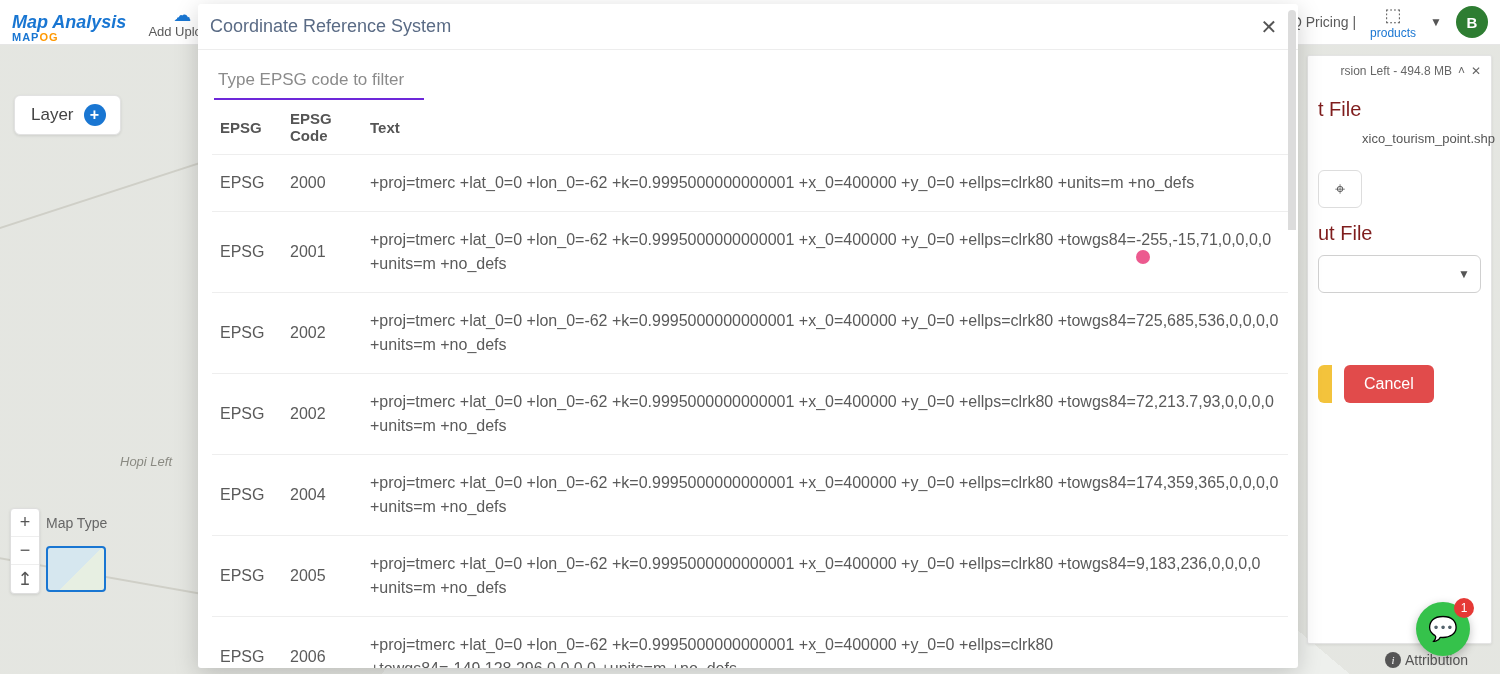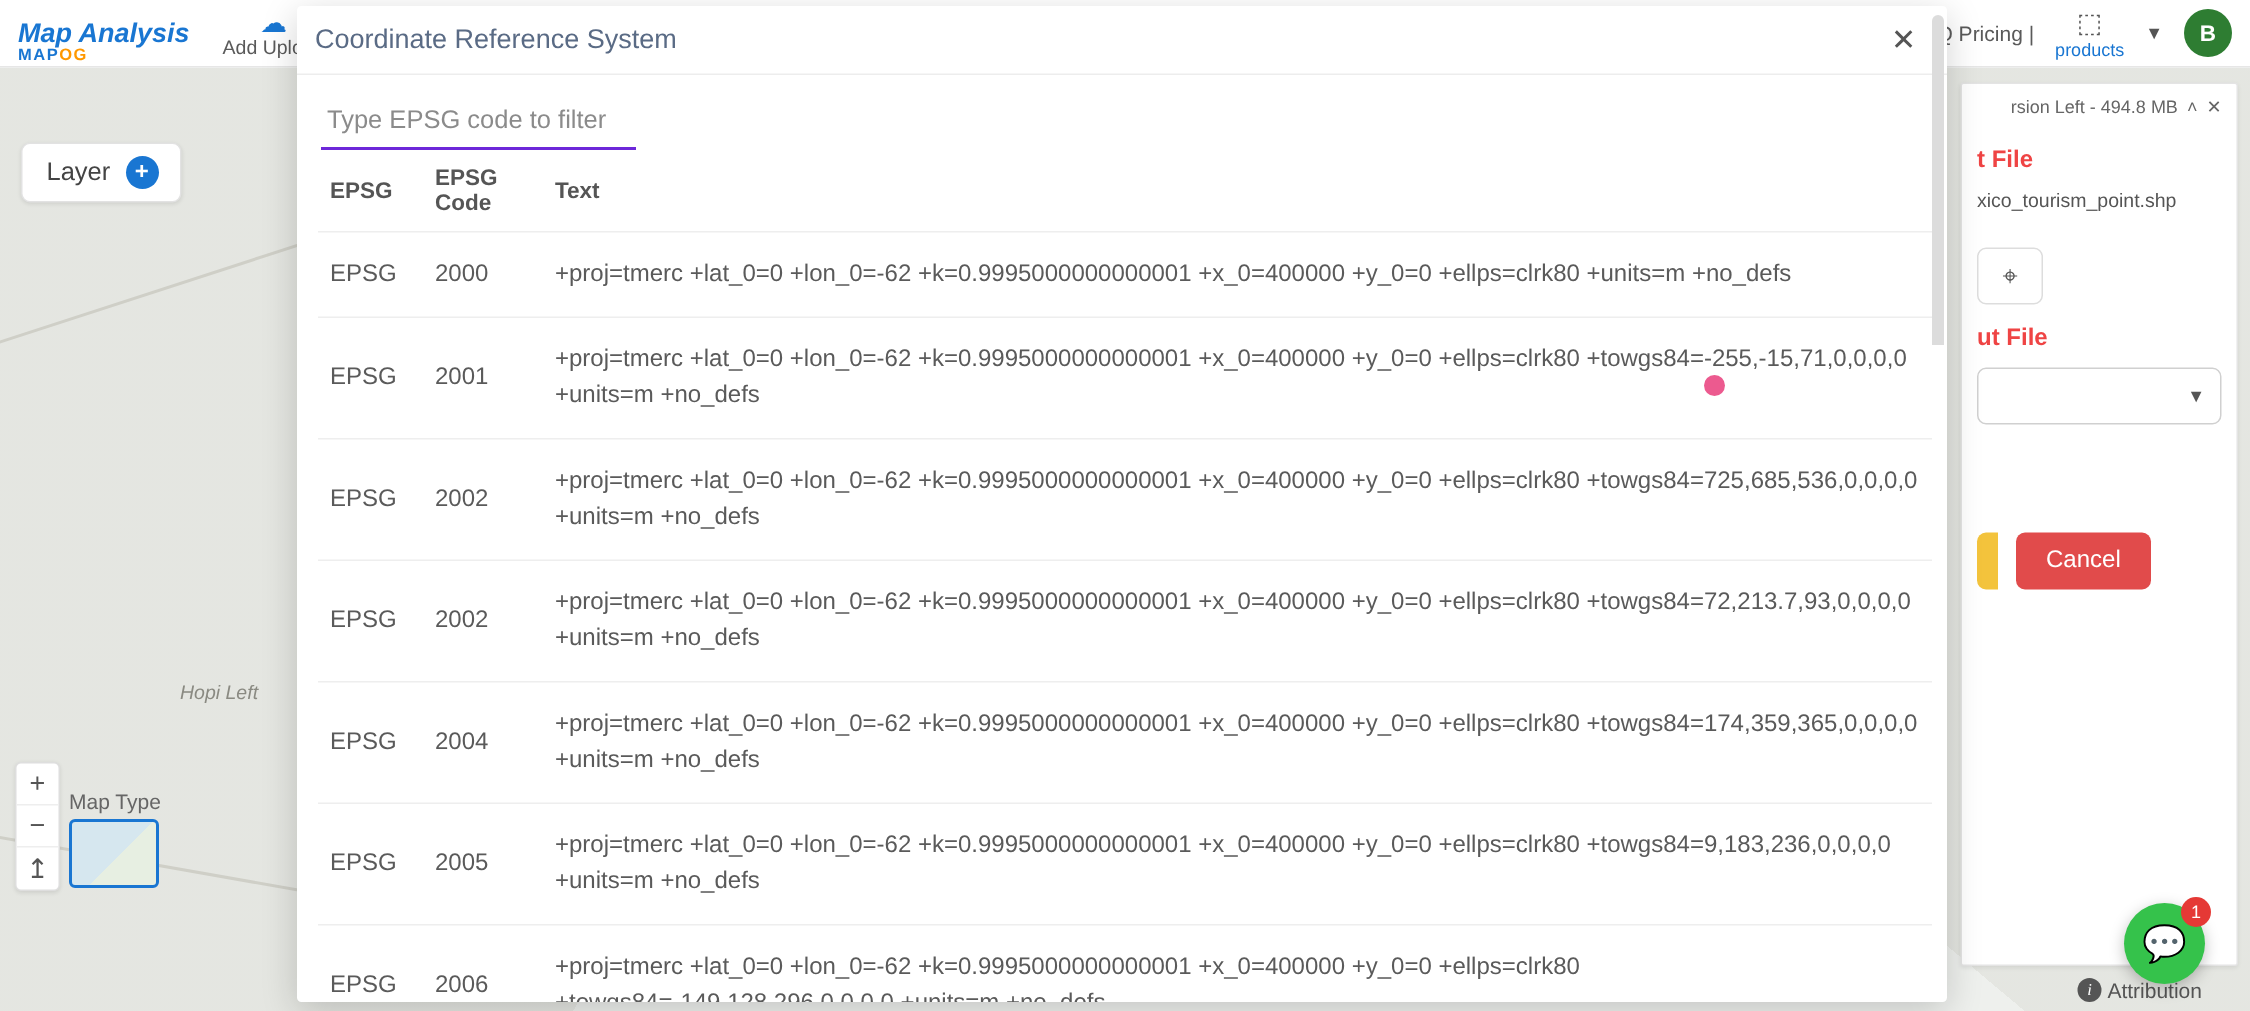--- a/index.html
+++ b/index.html
@@ -53,21 +53,21 @@
     position: absolute; left: 10px; bottom: 80px; width: 30px;
     background: #fff; border: 1px solid #dedede; border-radius: 4px;
     display: flex; flex-direction: column; align-items: center;
     box-shadow: 0 1px 3px rgba(0,0,0,.1);
   }
   .zoom-ctrl div { width: 100%; text-align: center; font-size: 18px; color: #555; padding: 3px 0; cursor: pointer; }
   .zoom-ctrl div + div { border-top: 1px solid #eee; }
   .maptype {
     position: absolute; left: 46px; bottom: 82px;
   }
-  .maptype-label { color: #666; font-size: 14px; margin-bottom: 4px; }
+  .maptype-label { color: #666; font-size: 14px; margin-bottom: 15px; }
   .maptype-thumb {
     width: 60px; height: 46px; border: 2px solid #1976d2; border-radius: 4px;
     background: linear-gradient(135deg, #d6e7ef 0 55%, #e7efe2 55% 100%);
   }
   .attribution {
     position: absolute; right: 32px; bottom: 6px; color: #555; font-size: 14px;
     display: flex; align-items: center; gap: 4px;
   }
   .info-badge {
     display: inline-flex; width: 16px; height: 16px; border-radius: 50%;
@@ -75,22 +75,22 @@
     font-size: 11px; font-style: italic; font-family: Georgia, serif;
   }
   
   .right-panel {
     position: absolute; top: 55px; right: 8px; width: 185px; bottom: 30px;
     background: #fff; border: 1px solid #e4e4e4; border-radius: 2px;
     padding: 8px 10px; font-size: 14px; color: #444; z-index: 2;
     box-shadow: 0 1px 3px rgba(0,0,0,.08);
   }
   .rp-top { font-size: 12px; color: #666; display: flex; align-items: center; gap: 6px; margin-bottom: 20px; justify-content: flex-end;}
-  .rp-section-h { font-size: 16px; font-weight: 700; color: #ef4444; margin: 14px 0 10px; }
-  .rp-file { font-size: 13px; color: #555; margin-bottom: 24px; }
+  .rp-section-h { font-size: 20px; font-weight: 400; color: #7f1d1d; margin: 14px 0 10px; }
+  .rp-file { font-size: 13px; color: #555; margin-bottom: 24px; margin-left: 44px; }
   .rp-scan-btn {
     width: 44px; height: 38px; border: 1px solid #ddd; border-radius: 6px;
     display: flex; align-items: center; justify-content: center; color: #555;
     font-size: 18px; margin-bottom: 12px;
   }
   .rp-select {
     width: 100%; height: 38px; border: 1px solid #d0d0d0; border-radius: 6px;
     display: flex; align-items: center; justify-content: flex-end; padding-right: 10px;
     color: #777; margin-top: 6px;
   }

